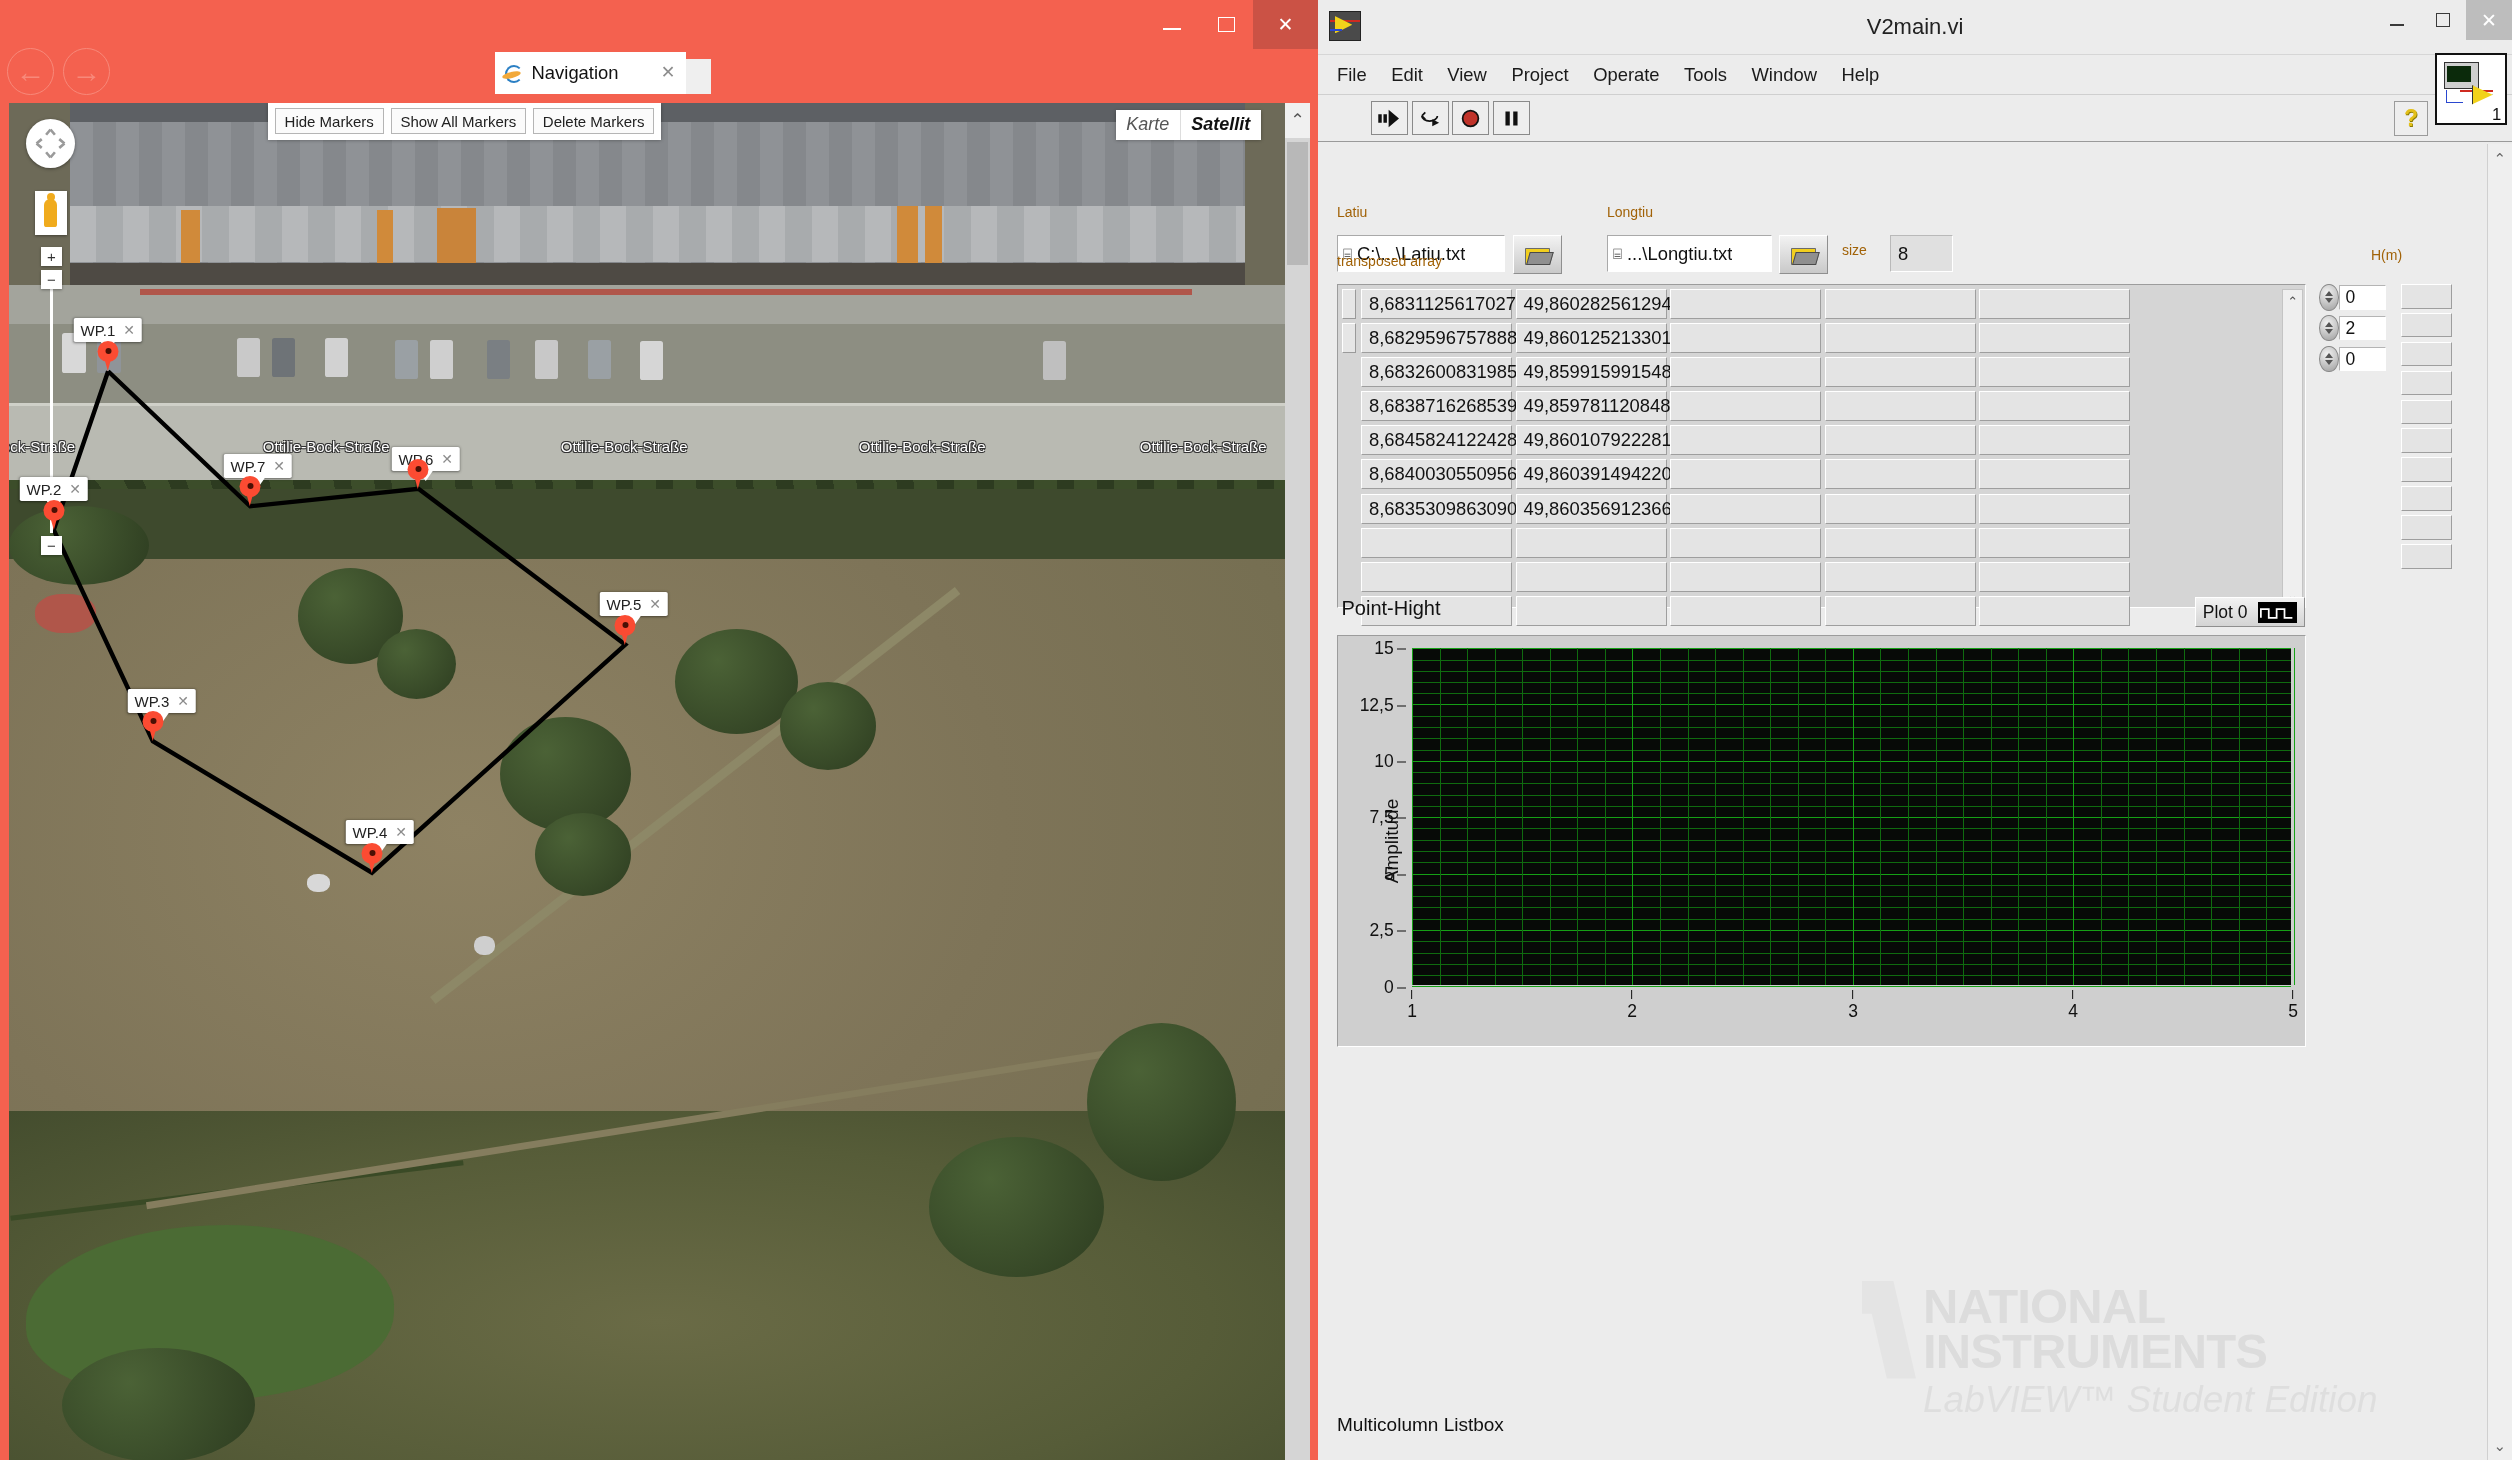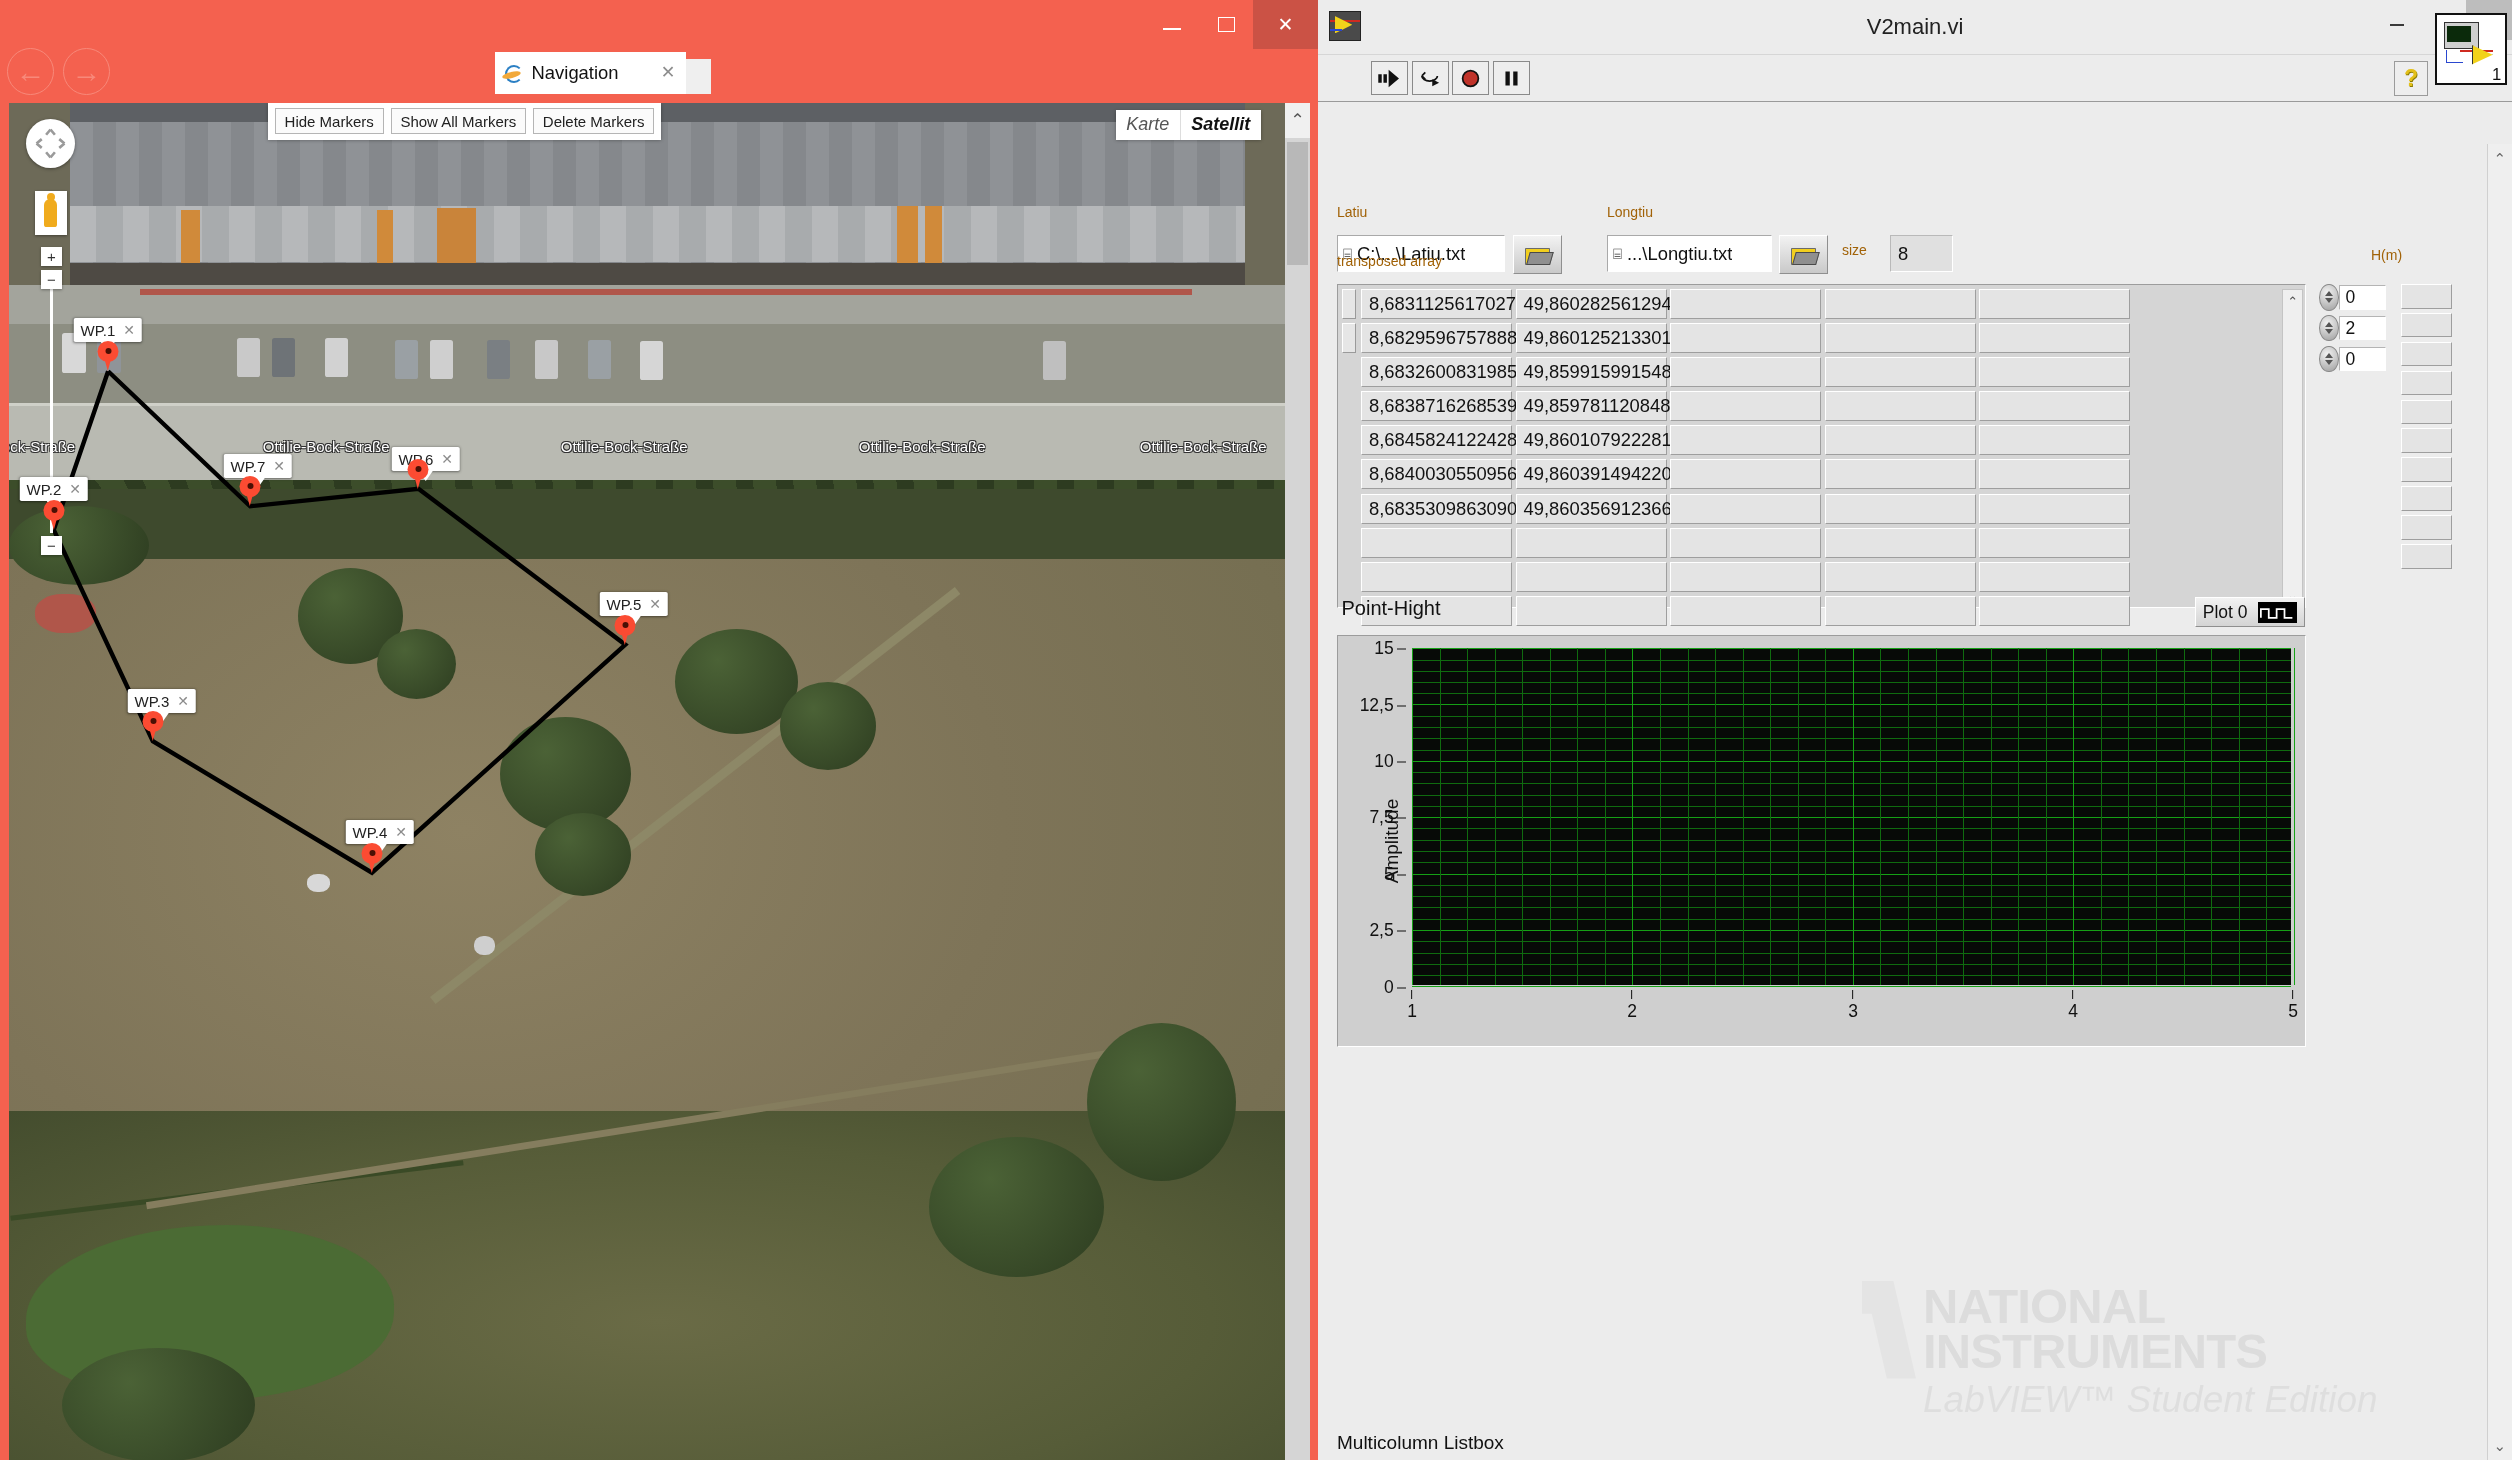--- a/index.html
+++ b/index.html
@@ -205,21 +205,21 @@
   .xtick .tk{display:block;height:8.8px;border-left:1.8px solid #111;margin:0 auto 1.8px;width:0;}
   .ylabel{position:absolute;left:12.3px;top:50%;transform:translate(0,-50%) rotate(-90deg);transform-origin:center;
           font-size:19px;color:#111;white-space:nowrap;}
   .xlabel{position:absolute;left:0;right:0;bottom:8.8px;text-align:center;font-size:18.4px;color:#111;}
 
   .watermark{position:absolute;left:605px;top:1140px;width:561px;opacity:.55;pointer-events:none;}
   .wm1{font-size:49px;font-weight:bold;color:#cfcfcf;letter-spacing:-0.9px;line-height:.92;}
   .wm2{font-size:37px;color:#d4d4d4;font-style:italic;margin-top:5.3px;}
   .wm-logo{position:absolute;left:-61px;top:-3.5px;width:54px;height:98px;background:#dedede;
            clip-path:polygon(0 0,58% 0,100% 100%,46% 100%,18% 34%,0 34%);}
-  .mcl{position:absolute;left:19px;bottom:7px;font-size:19px;color:#111;}
+  .mcl{position:absolute;left:19px;bottom:25px;font-size:19px;color:#111;}
 </style>
 </head>
 <body>
 
 <div class="root">
 
   <div class="ie-win">
 
     <div class="ie-caption">
       <div class="ie-winbtns">
@@ -448,20 +448,30 @@
         <div class="lvb">
             <span class="mn"></span>
           </div>
         <div class="lvb">
             <span class="mx"></span>
           </div>
         <div class="lvb close">✕</div>
       </div>
     </div>
 
+    <div class="lv-menu">
+      <span>File</span>
+      <span>Edit</span>
+      <span>View</span>
+      <span>Project</span>
+      <span>Operate</span>
+      <span>Tools</span>
+      <span>Window</span>
+      <span>Help</span>
+    </div>
 
     <div class="lv-tools">
       <div class="tb">
         <svg width="23" height="19" viewBox="0 0 26 22">
             <path fill="#111" d="M0 6h4v10H0zM6 6h4v10H6zM12 1l12 10-12 10z"></path>
           </svg>
       </div>
       <div class="tb">
         <svg width="23" height="19" viewBox="0 0 26 22">
             <path fill="none" stroke="#111" stroke-width="2" d="M3 8a9 6 0 1018 0M3 8l4-4M3 8l4 4"></path>

